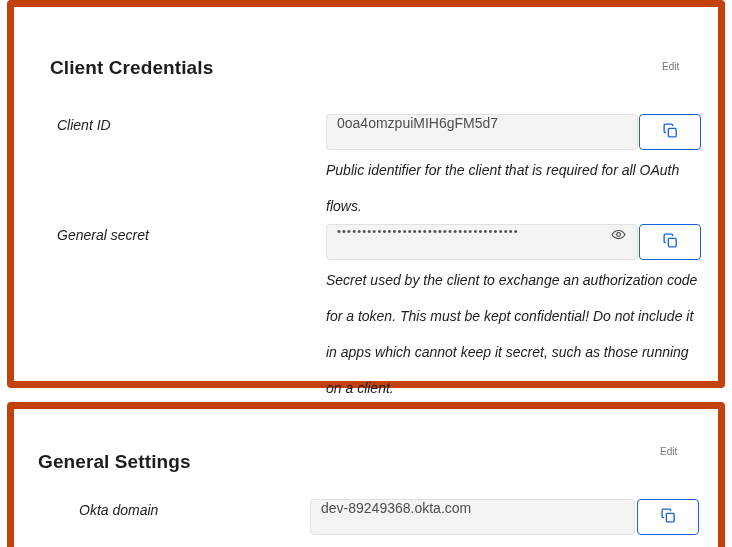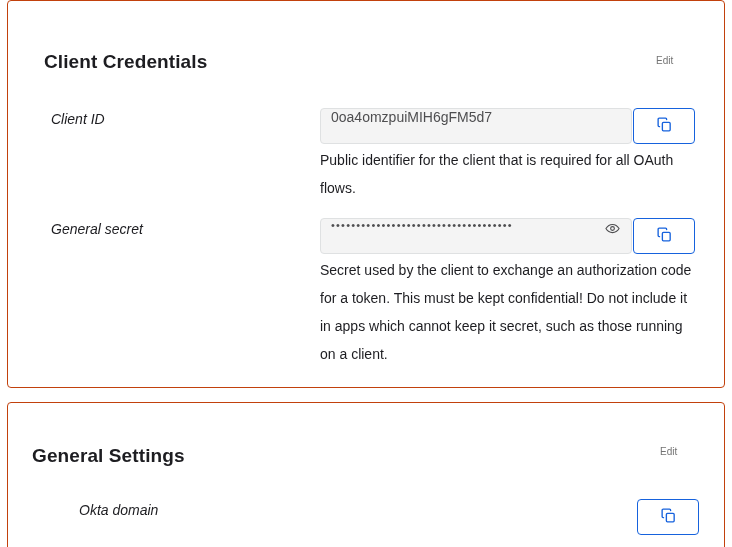--- a/index.html
+++ b/index.html
@@ -20,21 +20,21 @@
     height: 547px;
     background: #ffffff;
     padding: 0;
     box-sizing: border-box;
   }
   .card {
     position: absolute;
     left: 7px;
     right: 7px;
     background: #ffffff;
-    border: 1px solid #c2410c;
+    border: 7px solid #c2410c;
     border-radius: 4px;
     box-sizing: border-box;
   }
   .card-credentials {
     top: 0px;
     height: 388px;
   }
   .card-general {
     top: 402px;
     height: 160px;
@@ -121,22 +121,23 @@
     border-radius: 4px;
     box-sizing: border-box;
     display: flex;
     align-items: center;
     justify-content: center;
     cursor: pointer;
   }
   .help-text {
     position: absolute;
     font-size: 14px;
-    line-height: 28px;
+    line-height: 36px;
     color: #1d1d21;
+    font-style: italic;
   }
   
   .lbl-client-id { left: 43px; top: 110px; }
   .inp-client-id { left: 312px; top: 107px; width: 312px; }
   .btn-client-id { left: 625px; top: 107px; }
   .help-client-id { left: 312px; top: 145px; width: 380px; }
 
   .lbl-client-secret { left: 43px; top: 220px; }
   .inp-client-secret { left: 312px; top: 217px; width: 312px; }
   .btn-client-secret { left: 625px; top: 217px; }
@@ -189,20 +190,23 @@
     </div>
     <div class="help-text help-client-secret">Secret used by the client to exchange an authorization code for a token. This must be kept confidential! Do not include it in apps which cannot keep it secret, such as those running on a client.</div>
   </div>
 
   <div class="card card-general">
     <div class="card-title title-general">General Settings</div>
   </div>
   <div class="edit-link edit-general">Edit</div>
 
   <div class="field-label lbl-okta-domain">Okta domain</div>
+  <div class="input-box inp-okta-domain">
+    <span class="input-value">dev-89249368.okta.com</span>
+  </div>
   <div class="copy-btn btn-okta-domain">
     <span>
       <svg width="17" height="17" viewBox="0 0 24 24" fill="none" stroke="#1662dd" stroke-width="1.9" stroke-linecap="round" stroke-linejoin="round">
         <rect x="9" y="9" width="11" height="12" rx="1.5"></rect>
         <path d="M5 15H4.5A1.5 1.5 0 0 1 3 13.5V4.5A1.5 1.5 0 0 1 4.5 3h9A1.5 1.5 0 0 1 15 4.5V5"></path>
       </svg>
     </span>
   </div>
 
 </div>

